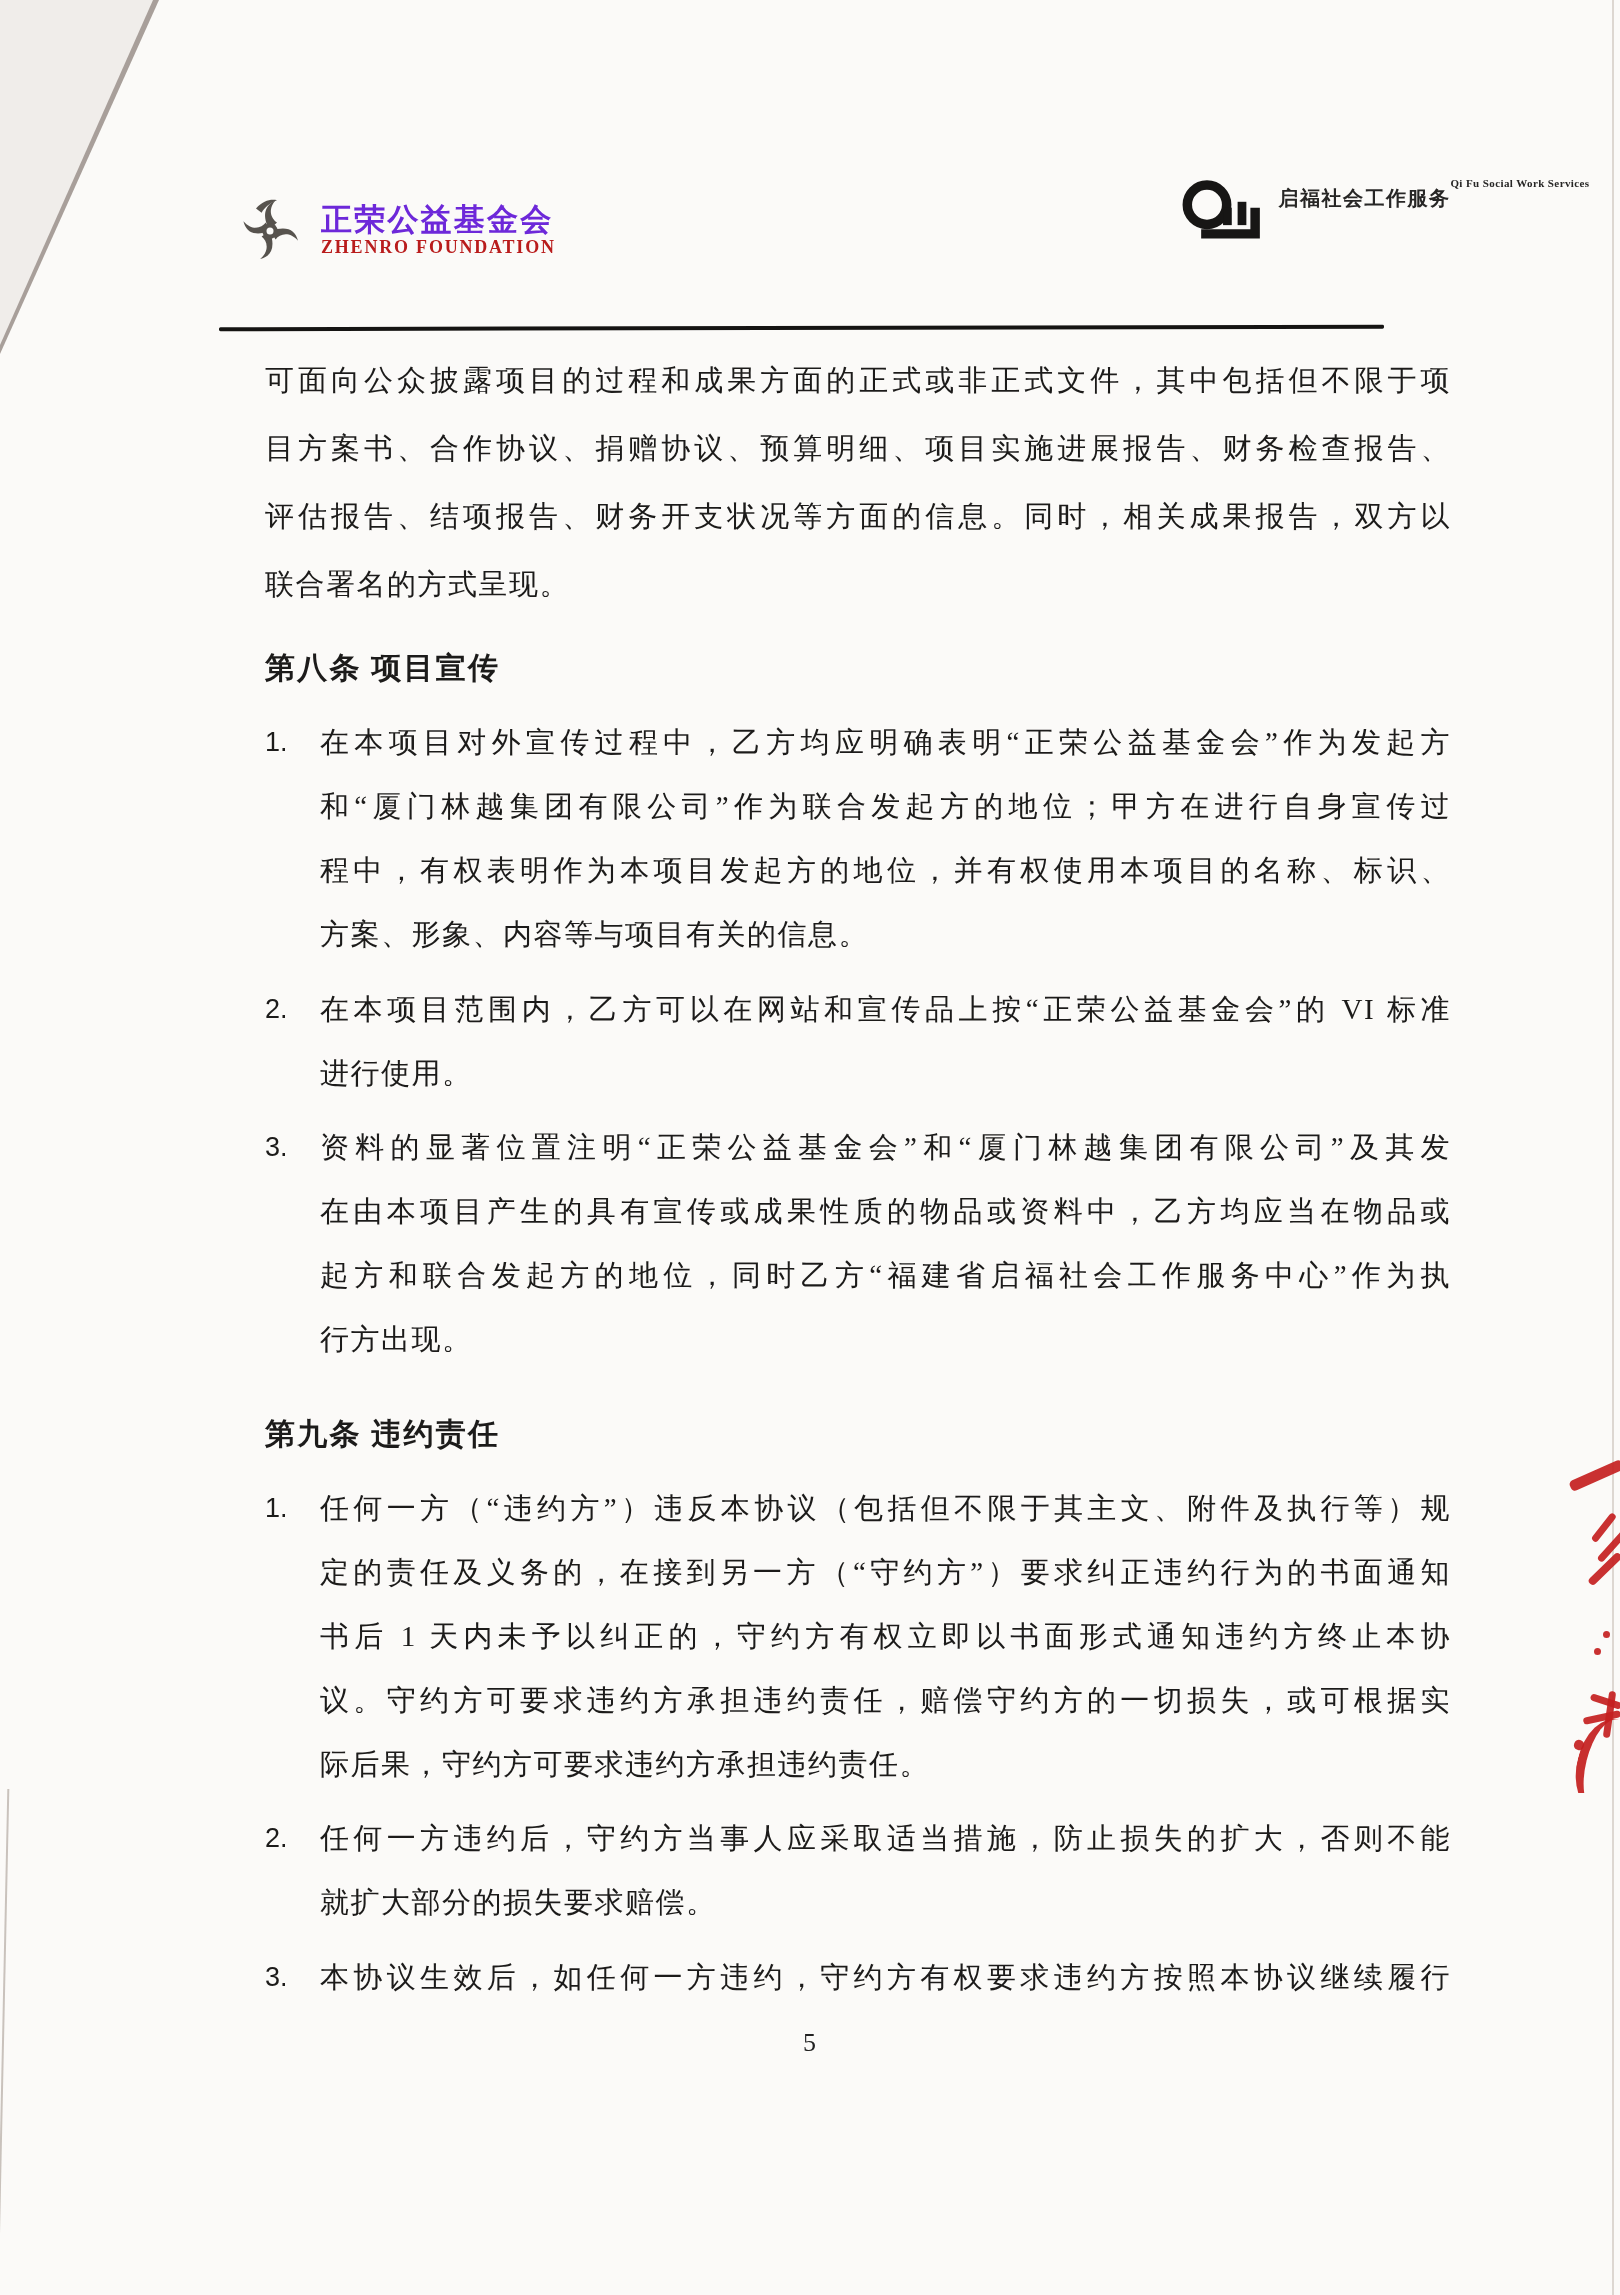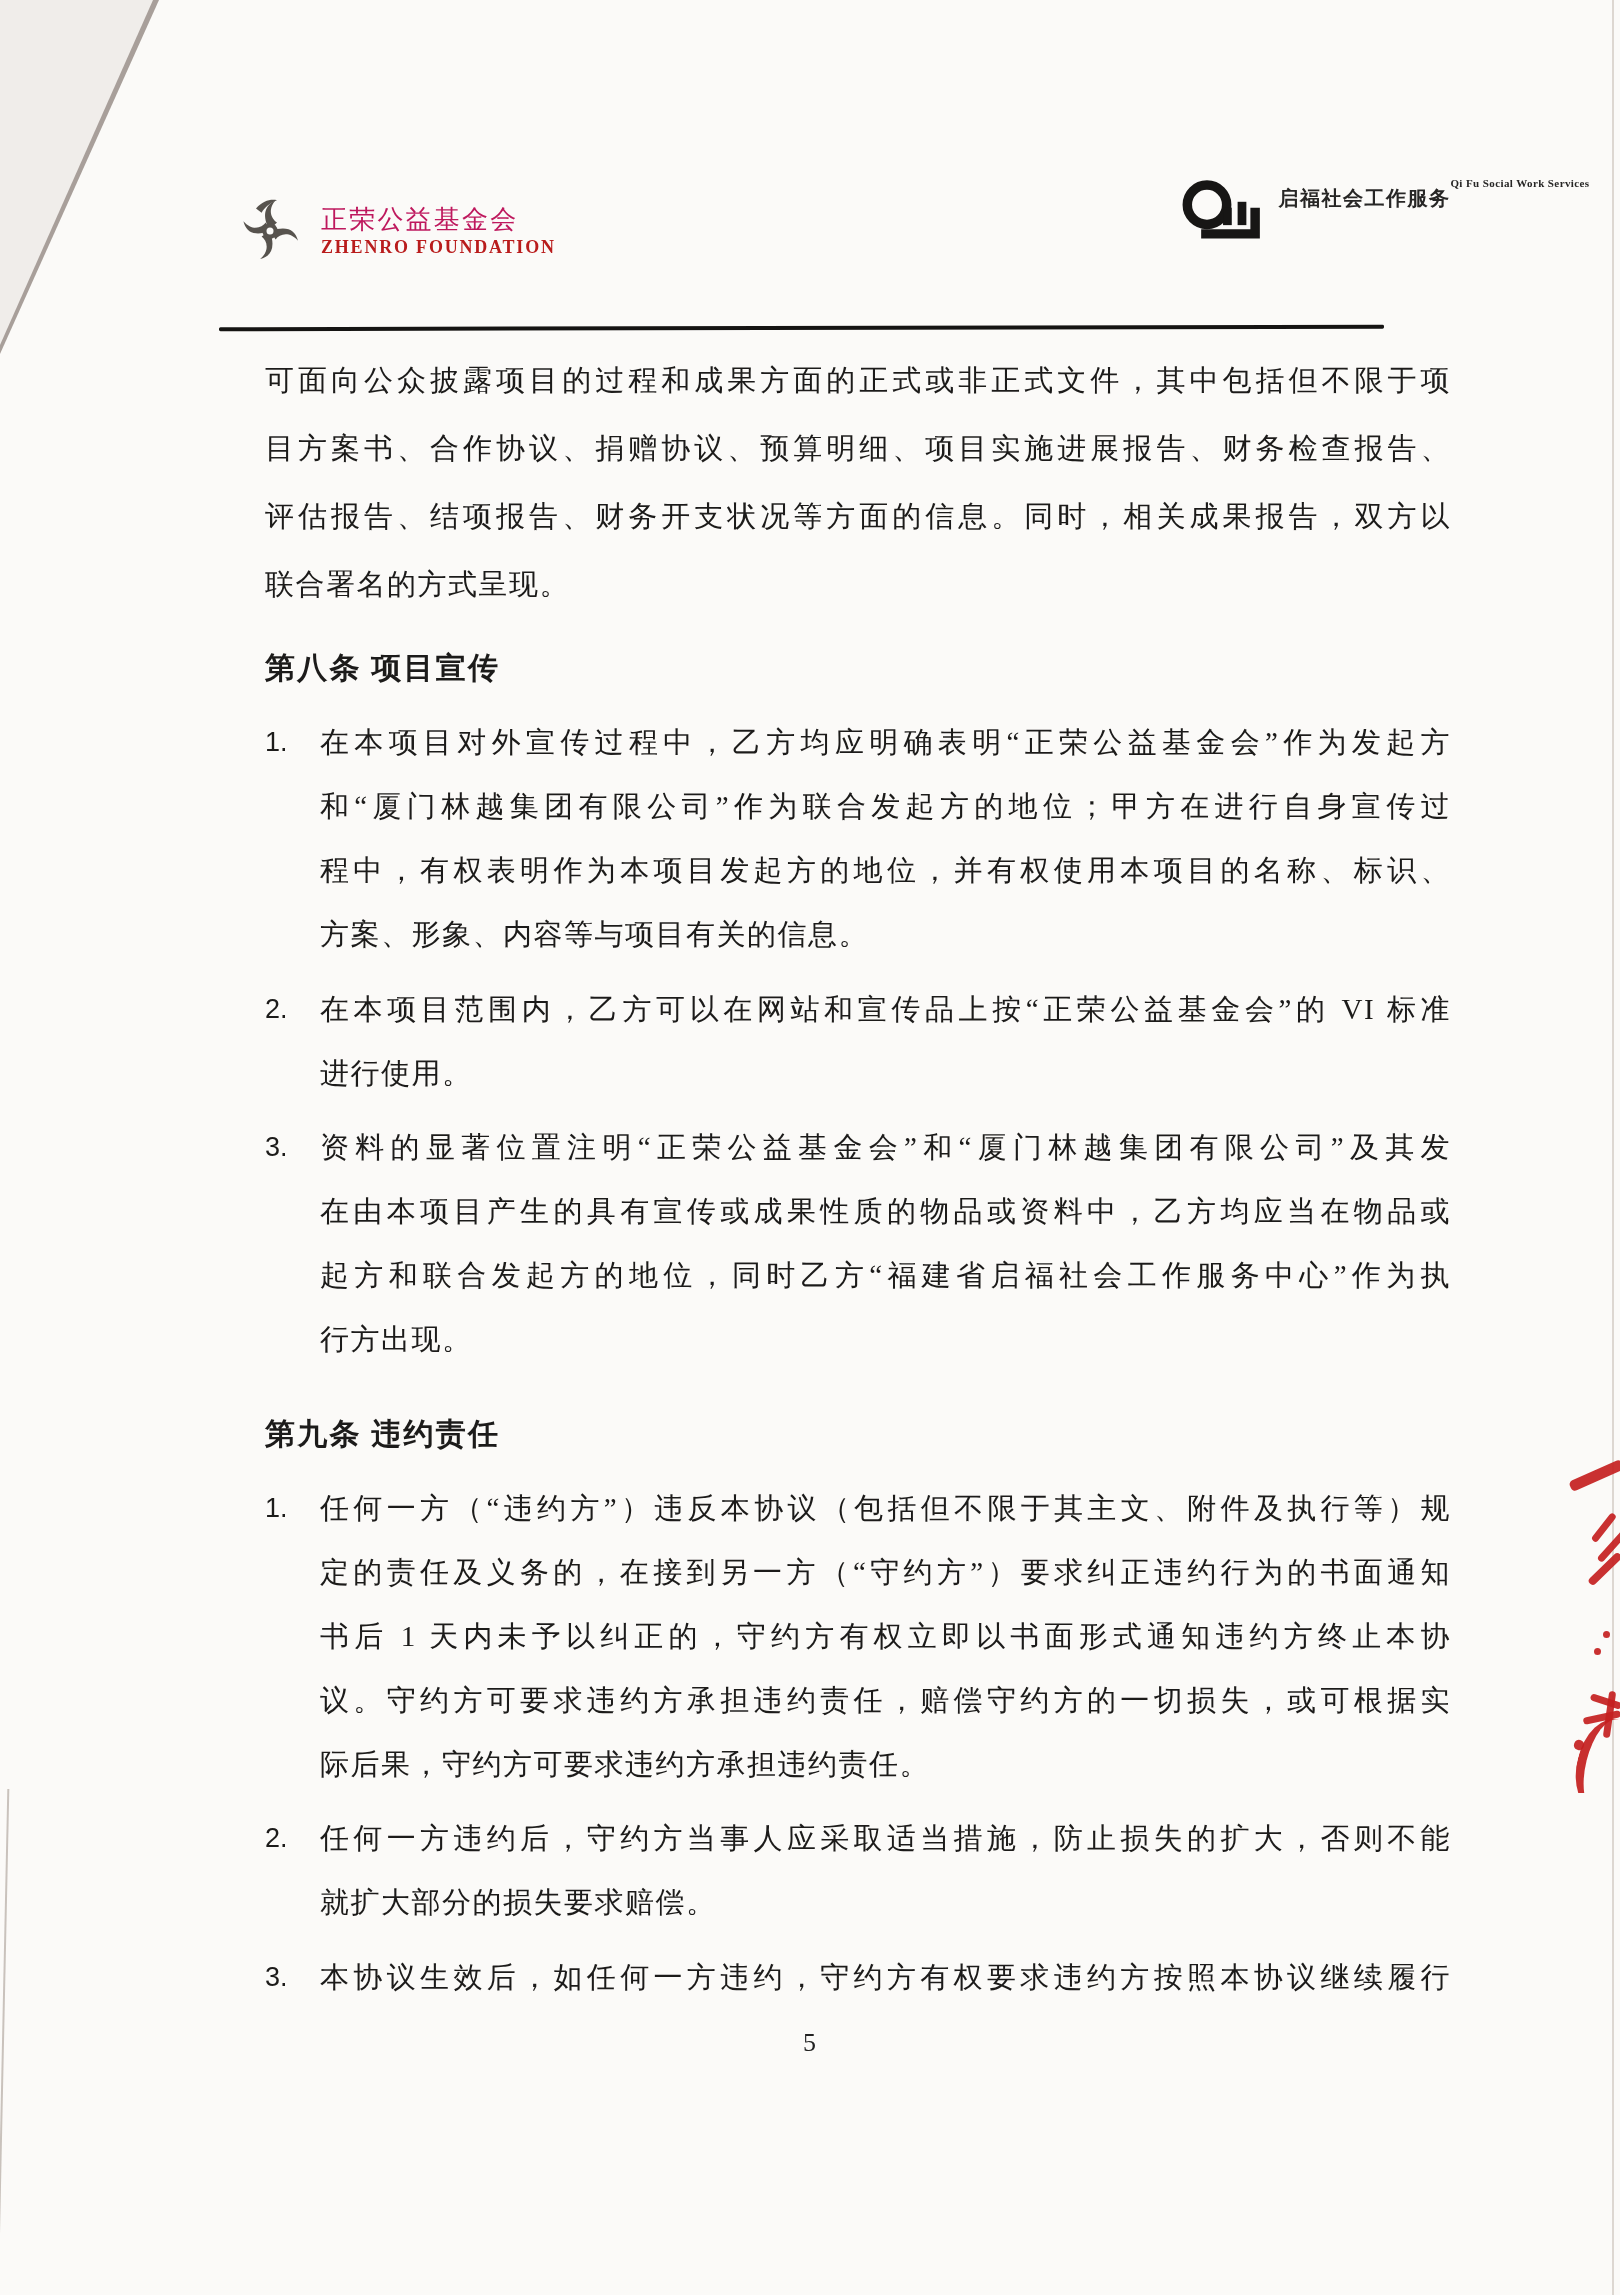--- a/index.html
+++ b/index.html
@@ -27,21 +27,21 @@
     background:#ddd7d1;
   }
   .left-edge-line{
     position:absolute;left:1.5px;top:1789px;width:2.2px;height:507px;
     background:#c9c2bc;transform:rotate(1.2deg);
   }
   
   .logo-left{position:absolute;left:235px;top:191px;display:flex;align-items:flex-start;}
   .logo-left .mark{width:70px;height:74px;margin-right:16px;margin-top:2.9px;}
   .logo-left .names{display:flex;flex-direction:column;margin-top:13px;}
-  .logo-left .zh{font-size:26px;font-weight:normal;letter-spacing:2.2px;color:#be185d;line-height:32px;}
+  .logo-left .zh{font-size:31px;font-weight:bold;letter-spacing:2.2px;color:#6d28d9;line-height:32px;}
   .logo-left .en{font-size:18px;font-weight:bold;letter-spacing:1.8px;color:#b91c1c;line-height:22px;}
   .logo-right{position:absolute;left:1159px;top:177px;display:flex;flex-direction:row;}
   .logo-right .mark{width:99px;height:70px;margin-left:20.4px;}
   .logo-right .zh{font-size:20px;font-weight:bold;letter-spacing:1.5px;color:#272625;line-height:25px;margin-top:8.8px;}
   .logo-right .en{font-size:11px;font-weight:bold;letter-spacing:0.4px;color:#272625;line-height:13px;}
   .rule{
     position:absolute;left:219px;top:326px;width:1165px;height:3.7px;
     background:#151413;transform:rotate(-0.12deg);border-radius:1.5px;
   }
   

